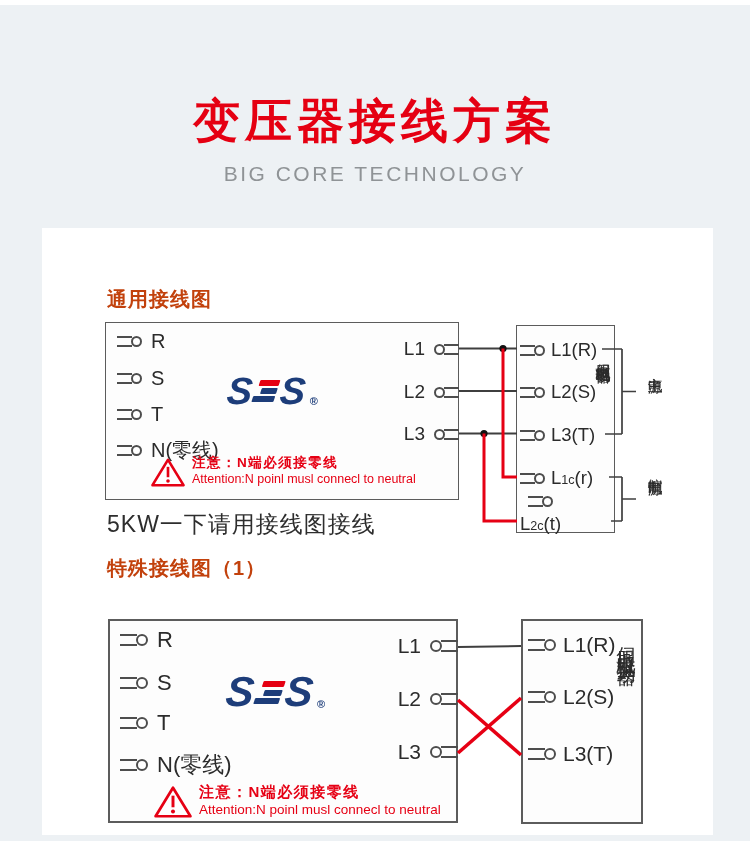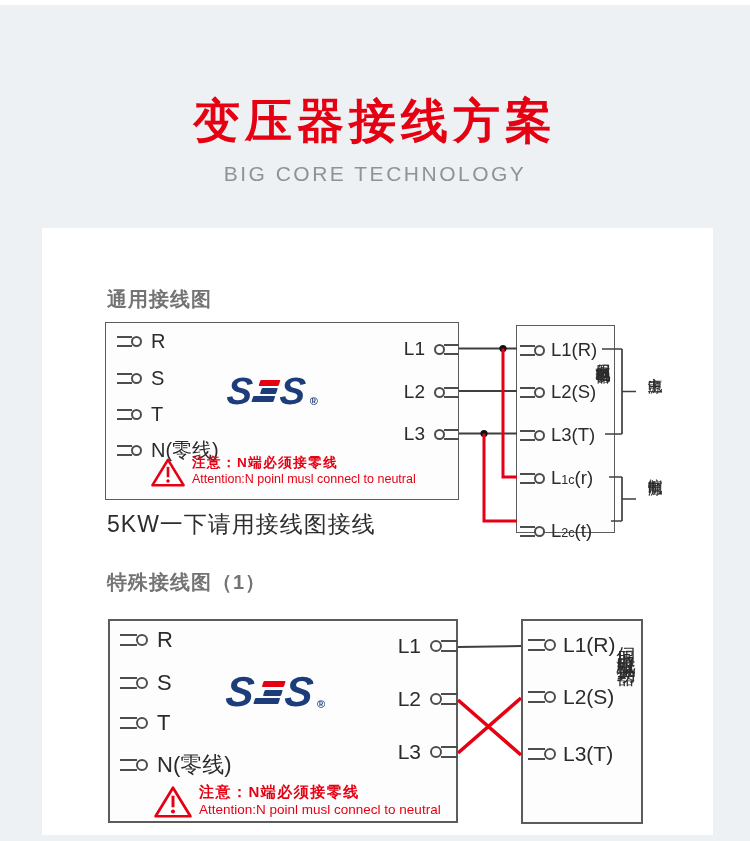--- a/index.html
+++ b/index.html
@@ -14,21 +14,21 @@
     position:absolute; left:0; top:90px; width:750px; text-align:center;
     font-size:47px; font-weight:900; letter-spacing:5px; color:#e50012;
   }
   .page-subtitle {
     position:absolute; left:0; top:162px; width:750px; text-align:center;
     font-size:21px; letter-spacing:2.5px; color:#8f9396;
   }
 
   .card { position:absolute; left:42px; top:228px; width:671px; height:607px; background:#ffffff; }
 
-  .sec-heading { position:absolute; font-size:20px; font-weight:bold; color:#737373; letter-spacing:1px; }
+  .sec-heading { position:absolute; font-size:20px; font-weight:bold; color:#c2410c; letter-spacing:1px; }
   .note-text  { position:absolute; font-size:23px; color:#2d2d2d; letter-spacing:1px; }
 
   .diagram { position:absolute; }
   .box { position:absolute; box-sizing:border-box; background:#fdfdfd; border:1.6px solid #5c5c5c; }
   .box.thick { border-width:2px; }
 
   
   .term { position:absolute; display:flex; align-items:center; gap:9px; color:#2b2b2b; height:26px; }
   .term .lbl { white-space:nowrap; }
   .plug { display:flex; align-items:center; flex:none; }
@@ -189,37 +189,37 @@
       </span>
     <span class="lbl"><span>L3</span><span class="sub"></span><span>(T)</span></span>
   </div>
   <div class="term" style="left:415px; top:143px; font-size:18.5px; gap:6px;">
     <span class="plug">
         <span class="prongs"></span>
         <span class="ring"></span>
       </span>
     <span class="lbl"><span>L</span><span class="sub">1c</span><span>(r)</span></span>
   </div>
-  <div class="term" style="left:415px; top:196px; font-size:18.5px; gap:6px;">
+  <div class="term" style="left:415px; top:174px; font-size:18.5px; gap:6px;flex-direction:column;">
     <span class="plug">
         <span class="prongs"></span>
         <span class="ring"></span>
       </span>
     <span class="lbl"><span>L</span><span class="sub">2c</span><span>(t)</span></span>
   </div>
 
   <div class="vtext" style="left:488px; top:30px; font-size:15px; letter-spacing:1px;">伺服电机驱动器</div>
 
   <div class="vtext" style="left:540px; top:44px; font-size:14.5px; letter-spacing:1px;">主电源</div>
   <div class="vtext" style="left:540px; top:145px; font-size:14.5px; letter-spacing:1px;">控制电源</div>
 </div>
 
 <div class="note-text" style="left:107px; top:509px;">5KW一下请用接线图接线</div>
 
-<div class="sec-heading" style="left:107px; top:569px;">特殊接线图（1）</div>
+<div class="sec-heading" style="left:107px; top:555px;">特殊接线图（1）</div>
 
 <div class="diagram" style="left:108px; top:619px; width:540px; height:206px;">
 
   <div class="box thick" style="left:0; top:0; width:350px; height:204px;"></div>
   <div class="box thick" style="left:413px; top:0; width:122px; height:205px;"></div>
 
   <svg class="wires" width="540" height="206" viewBox="0 0 540 206">
     <line x1="350" y1="28" x2="413" y2="27" stroke="#3f3f3f" stroke-width="2"></line>
     <line x1="350" y1="81" x2="413" y2="136" stroke="#e60014" stroke-width="3.6"></line>
     <line x1="350" y1="134" x2="413" y2="79" stroke="#e60014" stroke-width="3.6"></line>

